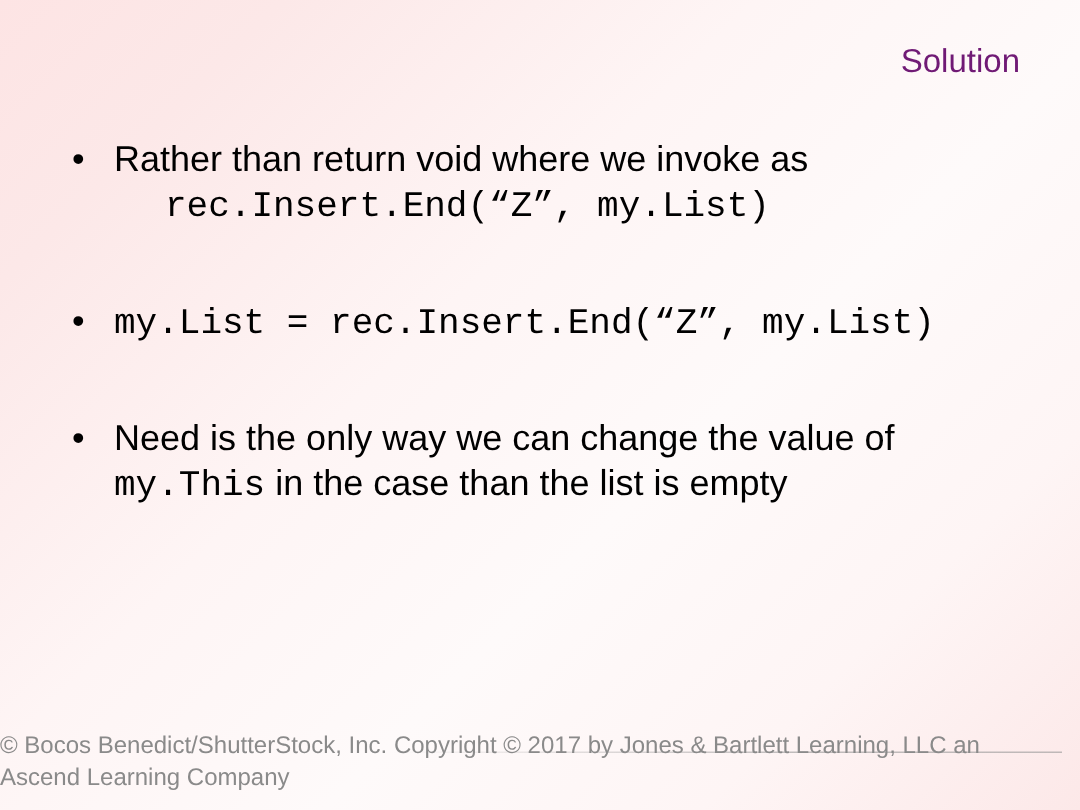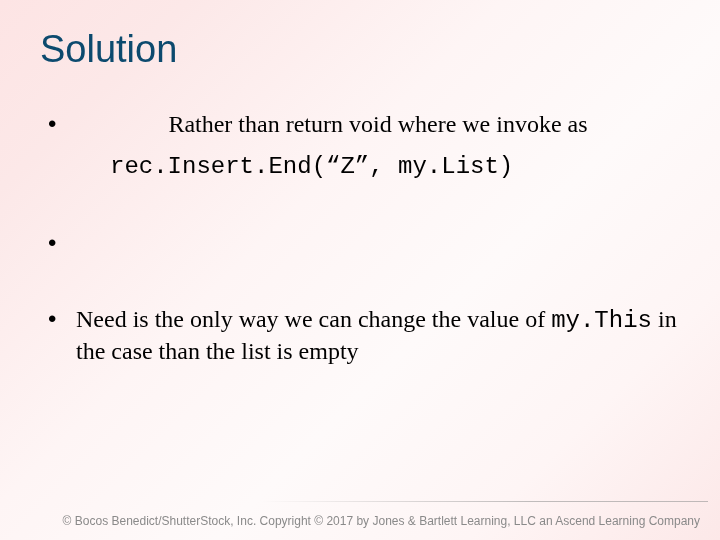--- a/index.html
+++ b/index.html
@@ -15,24 +15,24 @@
       position: relative;
       overflow: hidden;
     }
     .slide {
       width: 100%;
       height: 100%;
       padding: 28px 40px 0 40px;
       position: relative;
     }
     .title {
-      text-align: left;
-      font-size: 38px;
+      text-align: right;
+      font-size: 22px;
       font-weight: normal;
-      color: #0c4a6e;
+      color: #701a75;
       margin-bottom: 38px;
       font-family: Arial, sans-serif;
     }
     .content {
       padding-left: 8px;
     }
     .bullet {
       display: flex;
       align-items: flex-start;
       margin-bottom: 46px;
@@ -45,40 +45,39 @@
     }
     .bullet-marker {
       width: 28px;
       flex-shrink: 0;
       font-size: 24px;
     }
     .bullet-body {
       flex: 1;
     }
     .bullet-text {
-      font-family: Liberation Serif, serif;
-      text-align: center;
+      font-family: Liberation Sans, sans-serif;
     }
     .code-line {
       font-family: 'Courier New', Courier, monospace;
       font-size: 24px;
-      margin-top: 13px;
+      margin-top: 2px;
       padding-left: 34px;
     }
     .code-line.flush {
       padding-left: 0;
     }
     .inline-code {
       font-family: 'Courier New', Courier, monospace;
     }
     .footer {
       position: absolute;
       bottom: 10px;
       right: 20px;
-      font-size: 12px;
+      font-size: 16px;
       color: #8a8a8a;
       line-height: 1.3;
     }
     .footer-rule {
       position: absolute;
       bottom: 38px;
       left: 260px;
       right: 12px;
       height: 1px;
       background: linear-gradient(to right, rgba(150,150,150,0) 0%, rgba(150,150,150,0.6) 60%, rgba(150,150,150,0.6) 100%);
@@ -96,20 +95,21 @@
       <div class="bullet-marker">•</div>
       <div class="bullet-body">
         <div class="bullet-text">Rather than return void where we invoke as</div>
         <div class="code-line">rec.Insert.End(“Z”, my.List)</div>
       </div>
     </div>
 
     <div class="bullet">
       <div class="bullet-marker">•</div>
       <div class="bullet-body">
+        <div class="code-line flush">my.List = rec.Insert.End(“Z”, my.List)</div>
       </div>
     </div>
 
     <div class="bullet">
       <div class="bullet-marker">•</div>
       <div class="bullet-body">
         <span class="bullet-text">Need is the only way we can change the value of </span><span class="inline-code">my.This</span><span class="bullet-text"> in the case than the list is empty</span>
       </div>
     </div>
 

